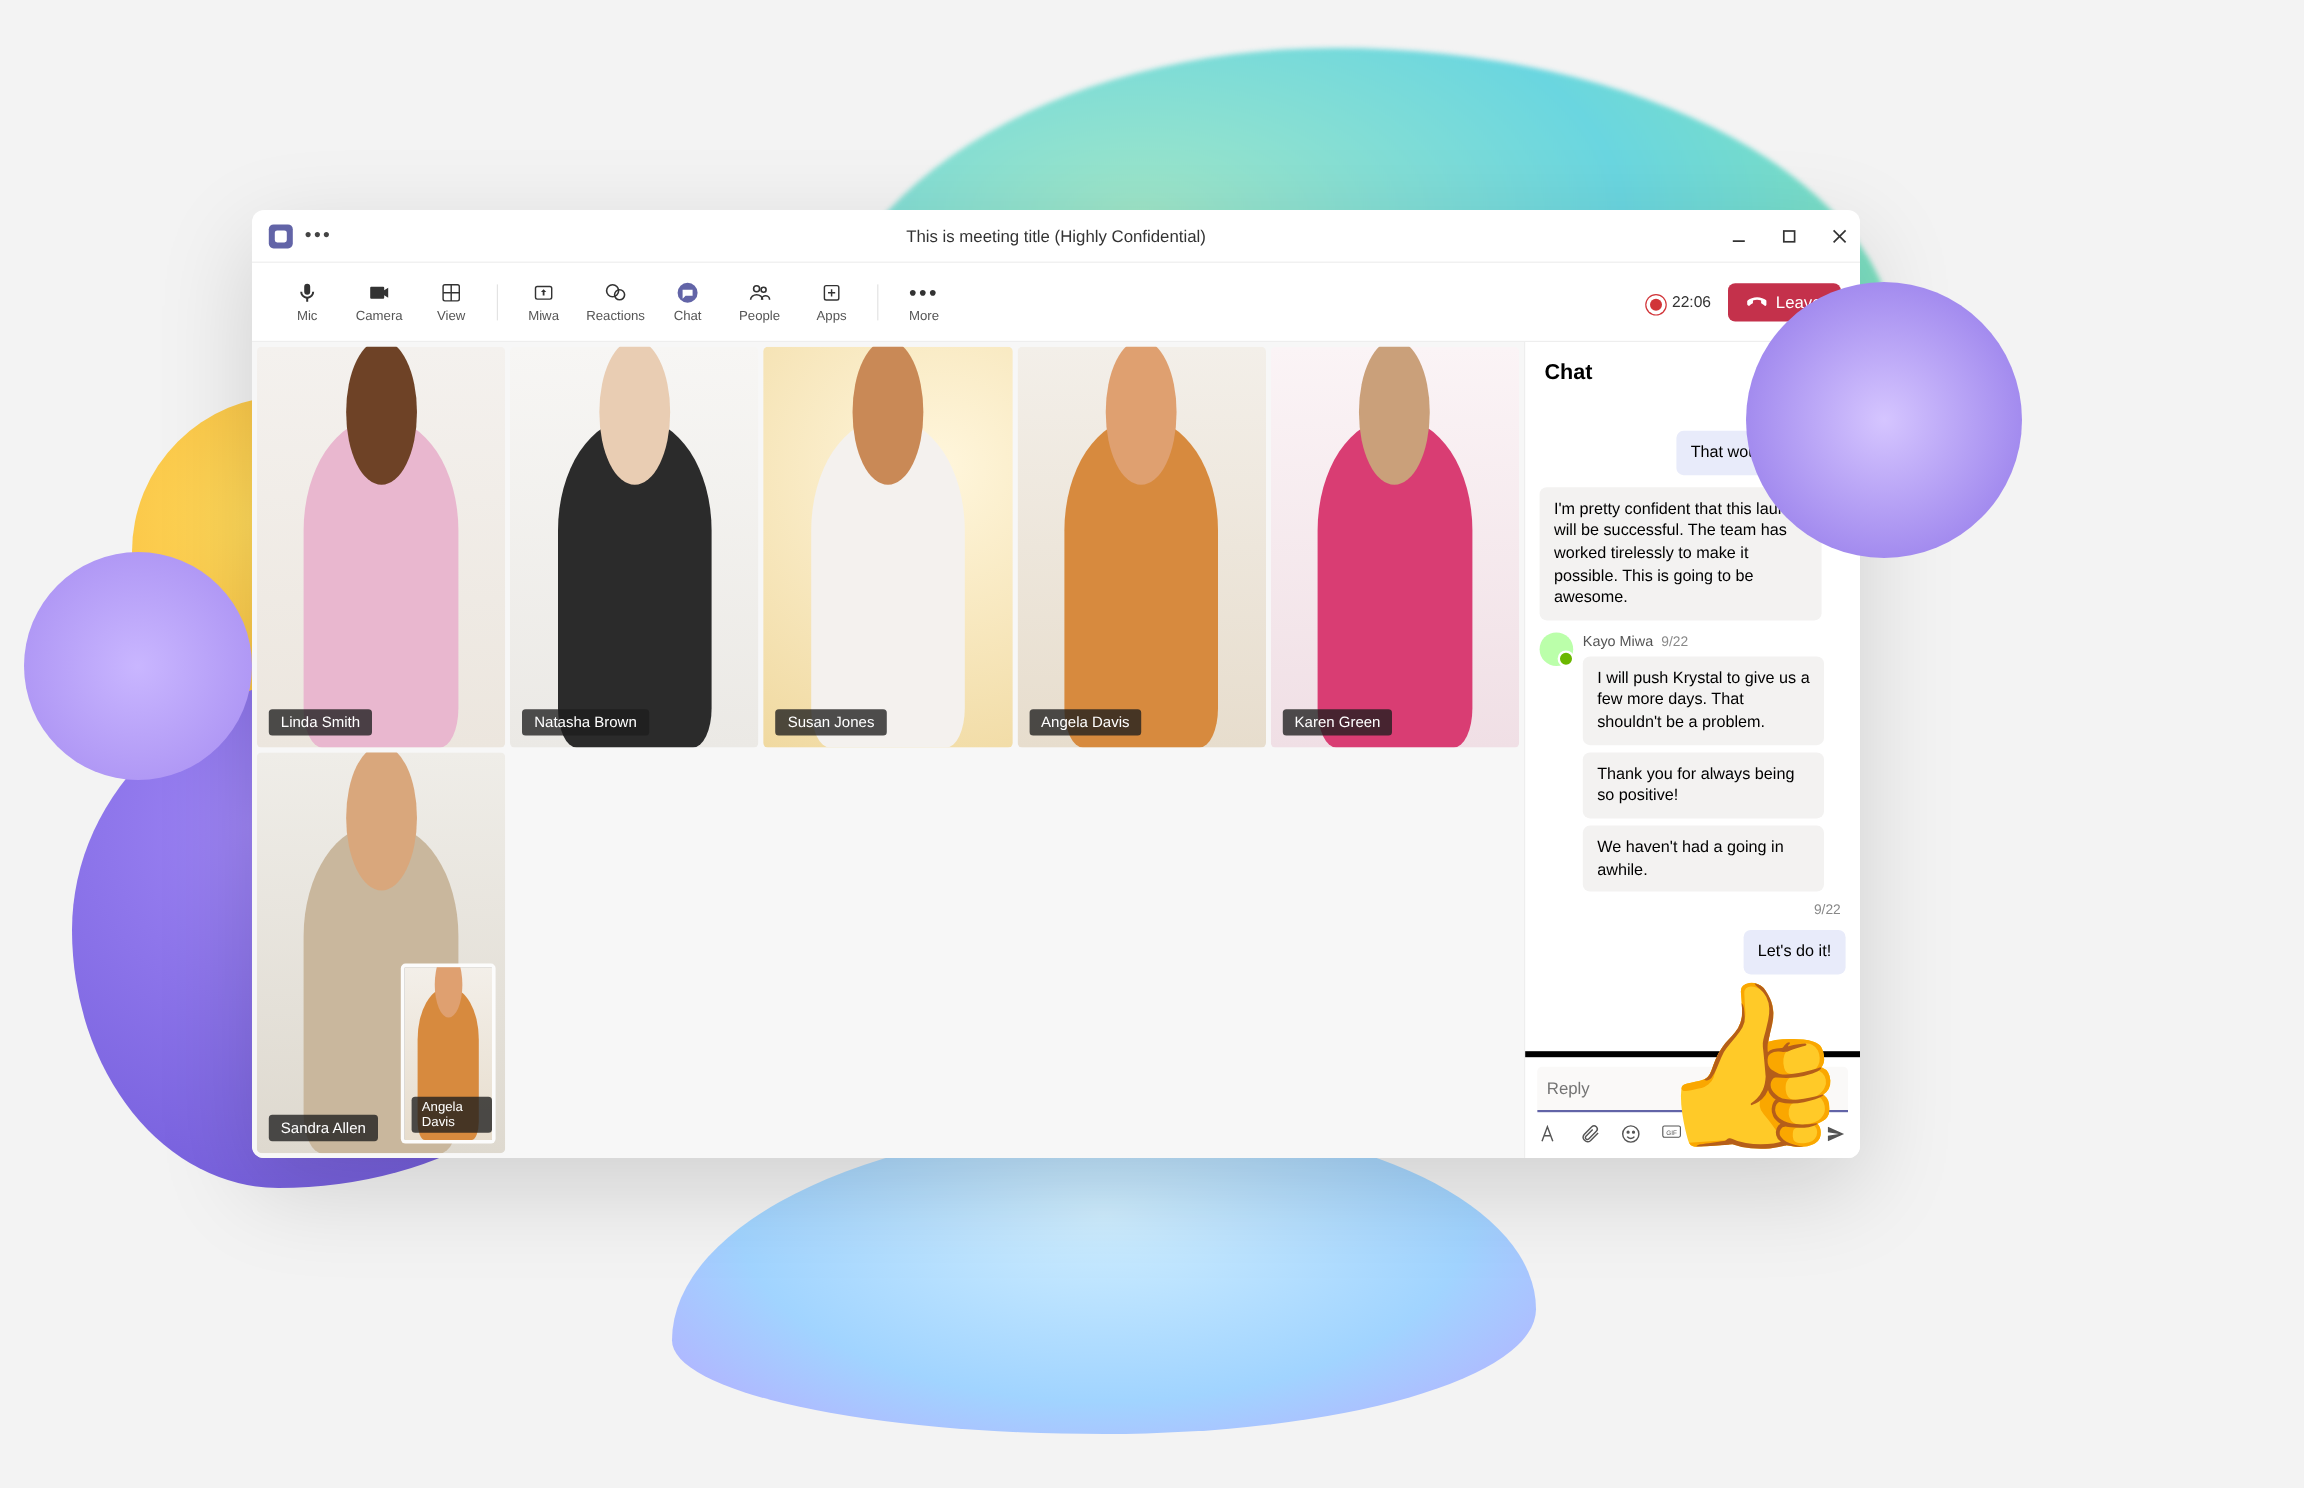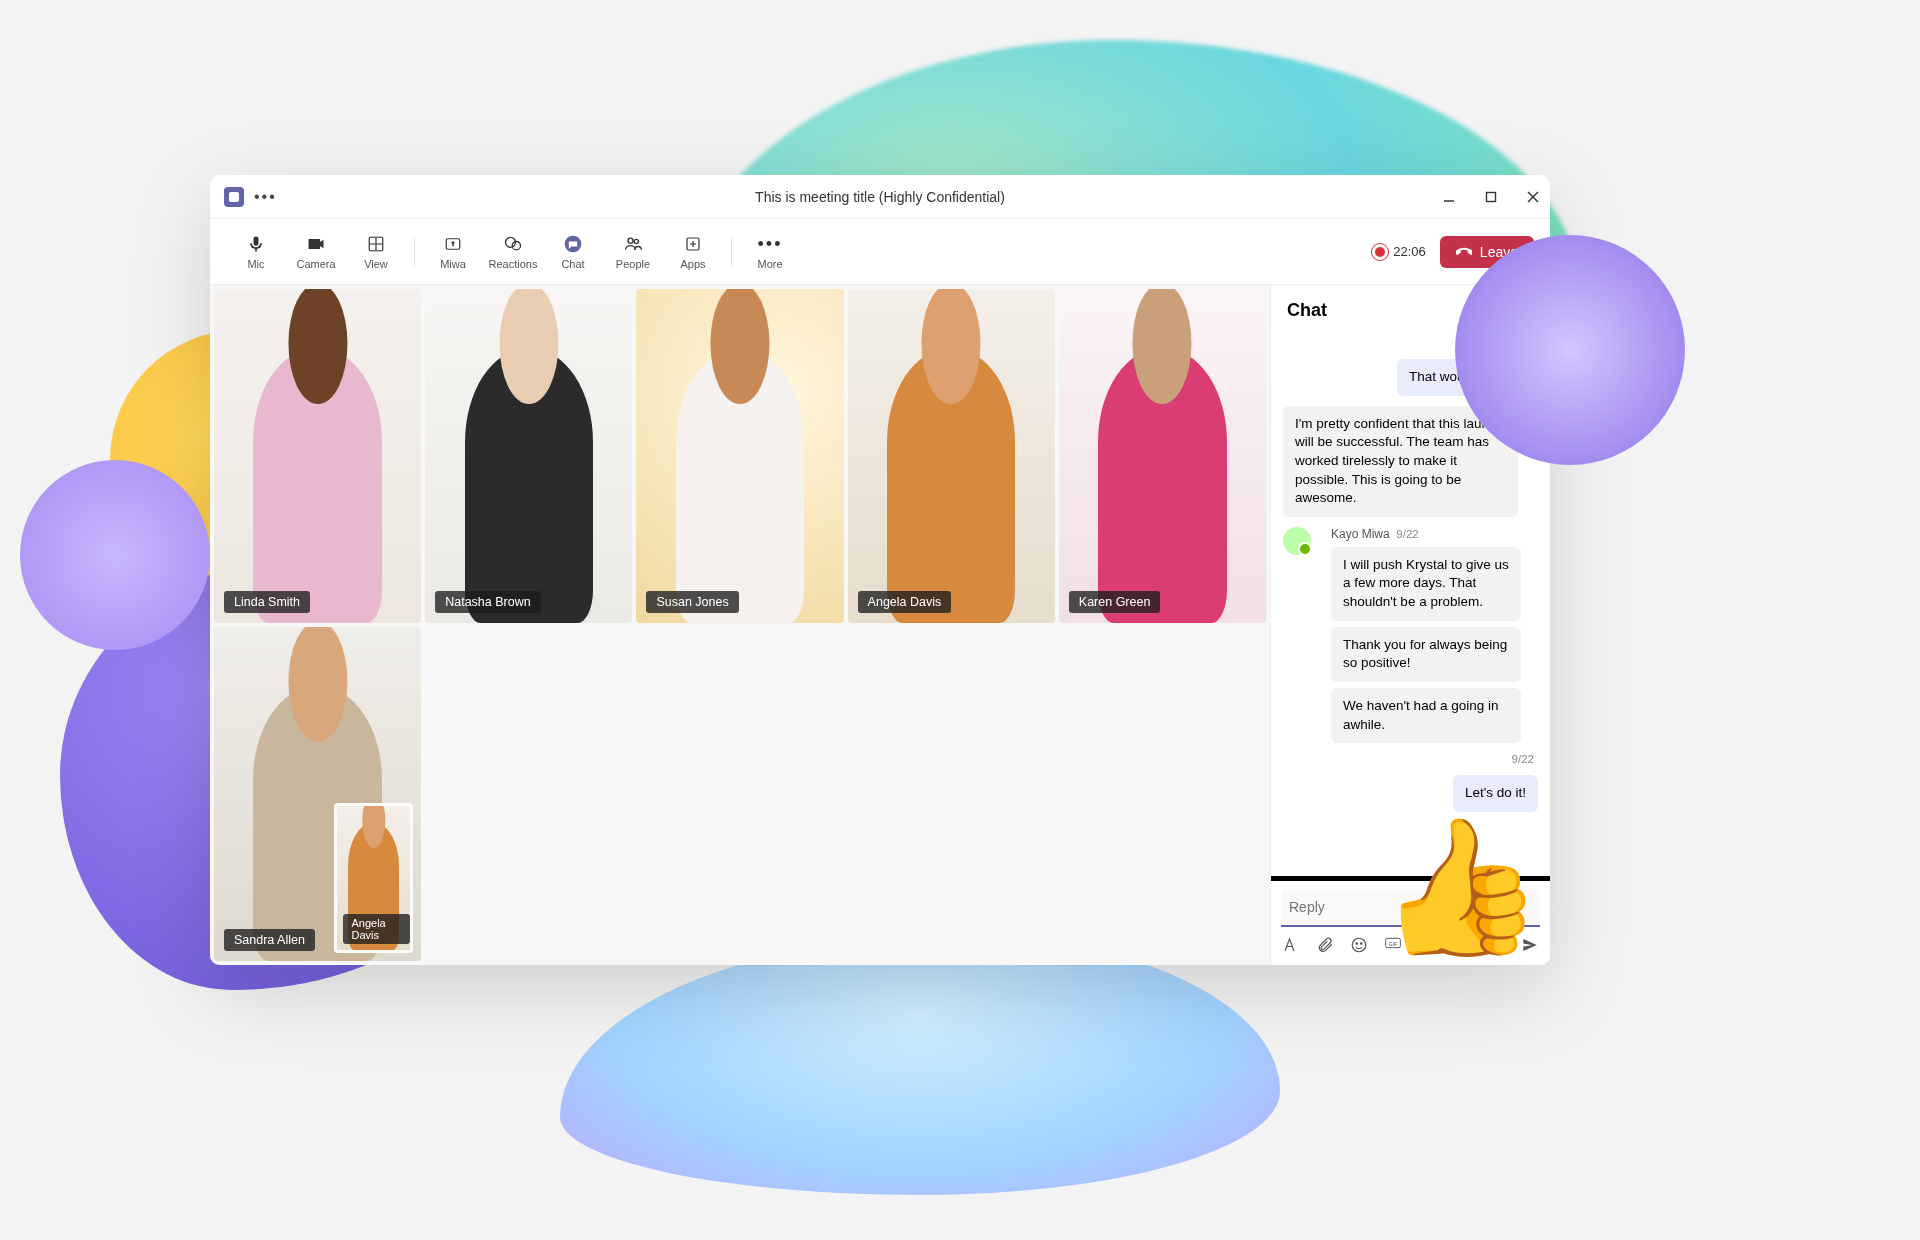--- a/index.html
+++ b/index.html
@@ -42,21 +42,21 @@
   .winctl { position:absolute; right:8px; display:flex; gap:24px; }
   .winctl span { width:18px; display:inline-flex; justify-content:center; cursor:pointer; color:#333; }
 
   
   .toolbar { height: 66px; display:flex; align-items:center; padding: 0 16px; border-bottom:1px solid #eee; }
   .tool { display:flex; flex-direction:column; align-items:center; justify-content:center; width:60px; gap:3px; cursor:pointer; }
   .tool .ico { width:22px; height:22px; display:flex; align-items:center; justify-content:center; }
   .tool .lbl { font-size:11px; color:#555; }
   .tool-sep { width:1px; height:30px; background:#e3e3e3; margin:0 8px; }
   .toolbar .spacer { flex:1; }
-  .rec { display:flex; align-items:center; gap:8px; margin-right:14px; font-size:13px; color:#333; }
+  .rec { display:flex; align-items:flex-end; gap:8px; margin-right:14px; font-size:13px; color:#333; }
   .rec .dot { width:10px; height:10px; border-radius:50%; background:#d13438; box-shadow:0 0 0 3px #fff, 0 0 0 4px #d13438; }
   .leave { display:flex; align-items:center; gap:8px; background:#c4314b; color:#fff; border:none;
     border-radius:6px; padding:8px 16px; font-size:14px; cursor:pointer; }
   .leave svg { width:16px; height:16px; }
 
   
   .main { flex:1; display:flex; background:#f7f7f7; }
   .gallery { flex:1; display:grid; grid-template-columns: repeat(5,1fr); grid-template-rows: repeat(2,1fr);
     gap:4px; padding:4px; }
   .tile { position:relative; background:#ddd; border-radius:4px; overflow:hidden; }
@@ -93,21 +93,21 @@
   .chat-head { display:flex; align-items:center; padding:14px 16px 10px; gap:8px; }
   .chat-head .ttl { font-size:18px; font-weight:600; }
   .chat-head .sp { flex:1; }
   .chat-head .act { color:#555; cursor:pointer; padding:2px 4px; }
   .chat-body { flex:1; overflow:hidden; padding: 6px 12px; display:flex; flex-direction:column; gap:10px; font-size:13.5px; }
   .msg { max-width: 92%; padding:9px 12px; border-radius:6px; line-height:1.38; }
   .msg.other { background:#f3f2f1; align-self:flex-start; }
   .msg.mine  { background:#e8ebfa; align-self:flex-end; }
   .stamp { font-size:11.5px; color:#888; }
   .stamp.right { align-self:flex-end; padding-right:4px; }
-  .msgrow { display:flex; gap:20px; align-items:flex-start; }
+  .msgrow { display:flex; gap:8px; align-items:flex-start; }
   .msgrow .av { width:28px; height:28px; border-radius:50%; background:#bfa; flex:none; position:relative; }
   .msgrow .av::after{content:""; position:absolute; bottom:-1px; right:-1px; width:10px; height:10px; background:#6bb700; border:2px solid #fff; border-radius:50%;}
   .msgrow .col { display:flex; flex-direction:column; gap:6px; flex:1; }
   .auth { font-size:12px; color:#555; }
   .compose { border-top:5px solid #000000; padding:8px 10px 10px; }
   .compose input { width:100%; border:none; border-bottom:2px solid #6264a7; background:#faf9f8;
     padding:10px 8px; font-size:14px; outline:none; border-radius:4px 4px 0 0; }
   .crow { display:flex; gap:14px; padding-top:8px; color:#555; }
   .crow span { cursor:pointer; width:20px; height:20px; display:inline-flex; align-items:center; justify-content:center; }
   .crow .sp { flex:1; }

